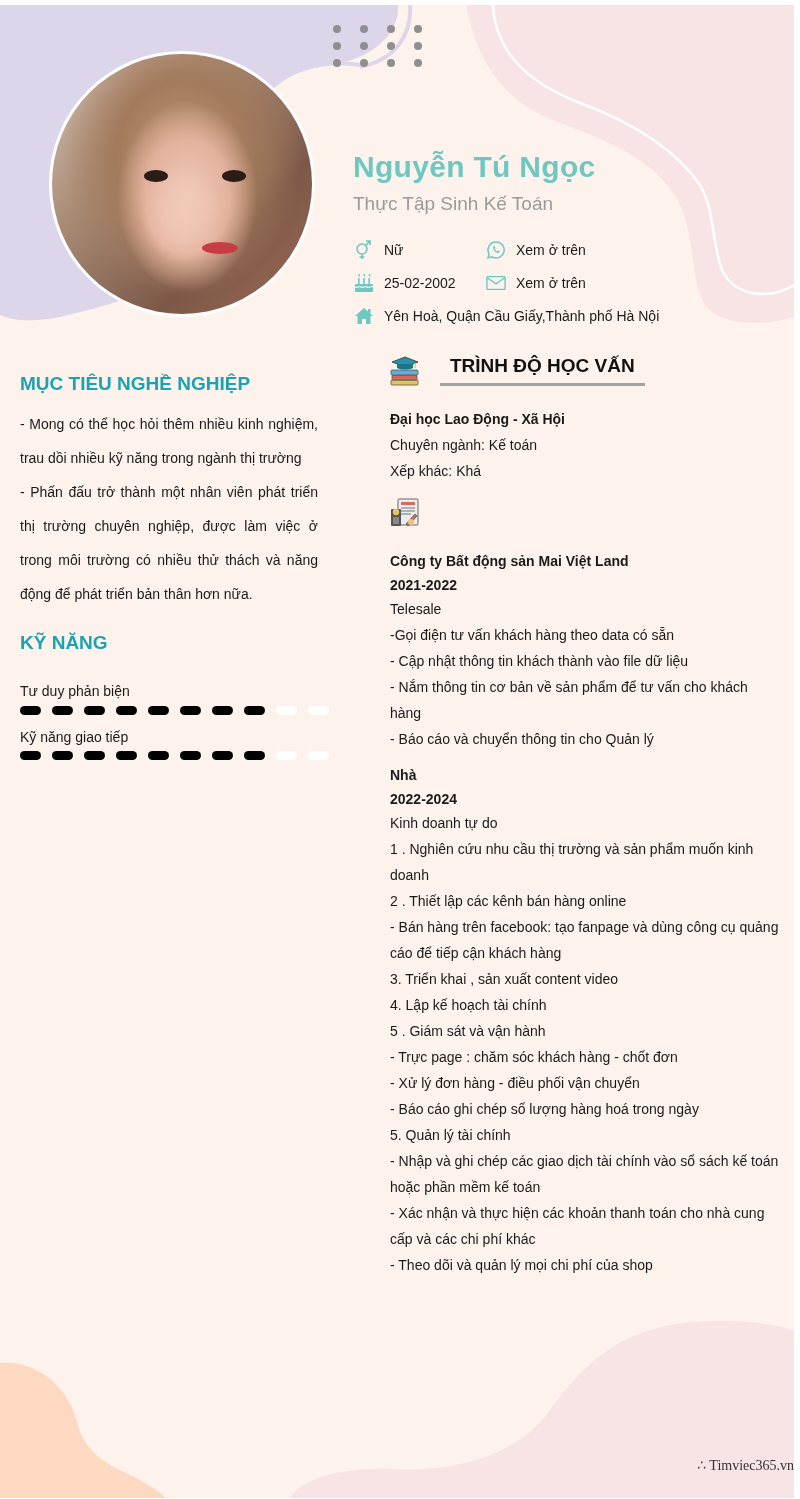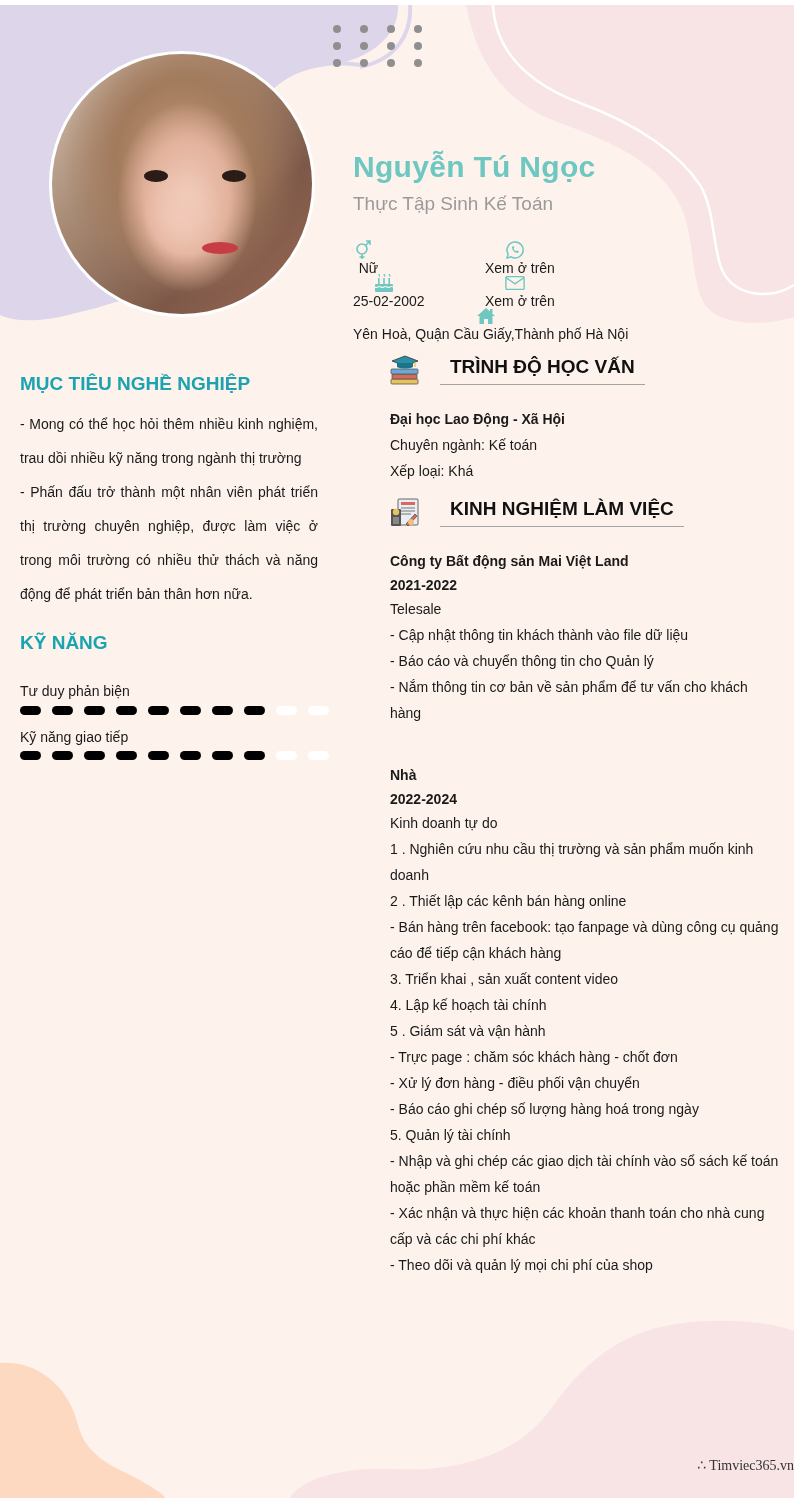--- a/index.html
+++ b/index.html
@@ -19,35 +19,35 @@
       radial-gradient(ellipse 70px 95px at 52% 55%, #efcbb8 0%, #e3b29d 60%, rgba(227,178,157,0) 100%),
       radial-gradient(ellipse 120px 140px at 50% 40%, #c49a7a 0%, #a27a5c 55%, rgba(162,122,92,0) 100%),
       linear-gradient(135deg, #d7c3b3 0%, #a88b75 35%, #7d5848 70%, #9c6a55 100%);
     position: relative; }
   .eye { position: absolute; width: 24px; height: 12px; border-radius: 50%; background: #2b1c17; top: 116px; }
   .mouth { position: absolute; width: 36px; height: 12px; border-radius: 50%; background: #c73d45; top: 188px; left: 150px; }
 
   .name { position: absolute; left: 353px; top: 145px; font-size: 30px; font-weight: bold; color: #6ec7c0; letter-spacing: 0.3px; }
   .job { position: absolute; left: 353px; top: 188px; font-size: 19px; color: #9a9a9a; }
 
-  .info { position: absolute; font-size: 14px; color: #1a1a1a; display: flex; align-items: center; flex-direction: column; }
+  .info { position: absolute; font-size: 14px; color: #1a1a1a; display: flex; align-items: center; }
   .info .ico { width: 22px; height: 20px; margin-right: 9px; display: inline-flex; align-items: center; justify-content: center; color: #6ec7c0; }
   .info .ico svg { width: 20px; height: 20px; }
 
   .sec-title-left { position: absolute; left: 20px; font-size: 19px; font-weight: bold; color: #1ba3b0; }
   .para { position: absolute; left: 20px; width: 298px; font-size: 14px; line-height: 34px; text-align: justify; color: #1a1a1a; }
 
   .skill-label { position: absolute; left: 20px; font-size: 14px; color: #1a1a1a; }
   .skill-bar { position: absolute; left: 20px; display: flex; gap: 11px; }
   .skill-bar span { width: 21px; height: 9px; border-radius: 5px; background: #000; display: block; }
   .skill-bar span.off { background: #ffffff; }
 
   .sec-head { position: absolute; left: 390px; display: flex; align-items: flex-end; }
   .sec-head .sicon { width: 30px; height: 30px; margin-right: 20px; }
-  .sec-head .stitle { font-size: 19px; font-weight: bold; color: #111; padding: 0 10px 6px 10px; border-bottom: 1px solid #a3a3a3; }
+  .sec-head .stitle { font-size: 19px; font-weight: bold; color: #111; padding: 0 10px 6px 10px; border-bottom: 3px solid #a3a3a3; }
 
   .rt { position: absolute; left: 390px; width: 390px; font-size: 14px; line-height: 26px; color: #1a1a1a; }
   .rt .b { font-weight: bold; }
   .rt .line { display: block; }
 
   .watermark { position: absolute; right: 0; top: 1452px; font-family: Liberation Serif, serif; font-size: 14px; color: #333; }
 </style>
 </head>
 <body>
 
@@ -191,44 +191,44 @@
         <path d="M2 6L15 1l13 5-13 5z" fill="#2a8fa8" stroke="#333" stroke-width="0.8"></path>
         <path d="M7 8v4c4 2 12 2 16 0V8" fill="#1f7388"></path>
         <path d="M25 7v5" stroke="#e6c35c" stroke-width="1.4"></path>
       </svg>
       <div class="stitle">TRÌNH ĐỘ HỌC VẤN</div>
     </div>
 
     <div class="rt" style="top:401px;">
       <span class="line b">Đại học Lao Động - Xã Hội</span>
       <span class="line">Chuyên ngành: Kế toán</span>
-      <span class="line">Xếp loại: Khá</span>
+      <span class="line">Xếp khác: Khá</span>
     </div>
 
     <div class="sec-head" style="top:492px;">
       <svg class="sicon" viewBox="0 0 30 30">
         <rect x="8" y="2" width="20" height="26" rx="1" fill="#e9eef2" stroke="#444" stroke-width="0.8"></rect>
         <rect x="11" y="5" width="14" height="3" fill="#d9695d"></rect>
         <path d="M11 11h14M11 14h14M11 17h10" stroke="#777" stroke-width="1"></path>
         <rect x="1" y="12" width="10" height="17" rx="1" fill="#555"></rect>
         <circle cx="6" cy="15" r="3.2" fill="#e6c35c"></circle>
         <rect x="3" y="20" width="6" height="7" fill="#888"></rect>
         <path d="M16 27l9-10 2 2-9 10z" fill="#d9695d" stroke="#333" stroke-width="0.6"></path>
         <circle cx="21" cy="25" r="3" fill="#f1c27d"></circle>
       </svg>
-      <div class="stitle">KINH NGHIỆM LÀM VIỆC</div>
     </div>
 
     <div class="rt" style="top:543px;">
       <span class="line b">Công ty Bất động sản Mai Việt Land</span>
       <span class="line b" style="line-height:22px;">2021-2022</span>
       <span class="line">Telesale</span>
+      <span class="line">-Gọi điện tư vấn khách hàng theo data có sẵn</span>
       <span class="line">- Cập nhật thông tin khách thành vào file dữ liệu</span>
+      <span class="line">- Nắm thông tin cơ bản về sản phẩm để tư vấn cho khách hàng</span>
       <span class="line">- Báo cáo và chuyển thông tin cho Quản lý</span>
-      <span class="line">- Nắm thông tin cơ bản về sản phẩm để tư vấn cho khách hàng</span>
     </div>
 
     <div class="rt" style="top:757px;">
       <span class="line b">Nhà</span>
       <span class="line b" style="line-height:22px;">2022-2024</span>
       <span class="line">Kinh doanh tự do</span>
       <span class="line">1 . Nghiên cứu nhu cầu thị trường và sản phẩm muốn kinh doanh</span>
       <span class="line">2 . Thiết lập các kênh bán hàng online</span>
       <span class="line">- Bán hàng trên facebook: tạo fanpage và dùng công cụ quảng cáo để tiếp cận khách hàng</span>
       <span class="line">3. Triển khai , sản xuất content video</span>

